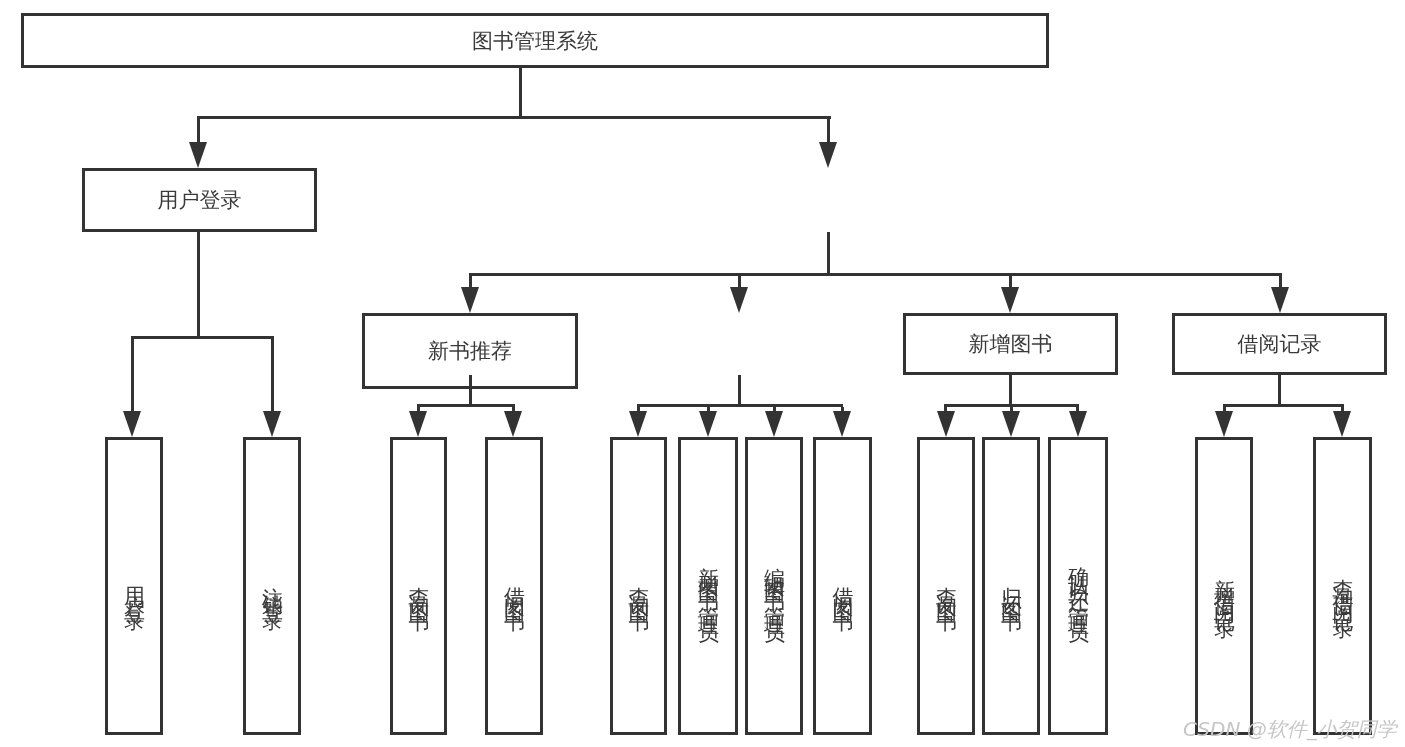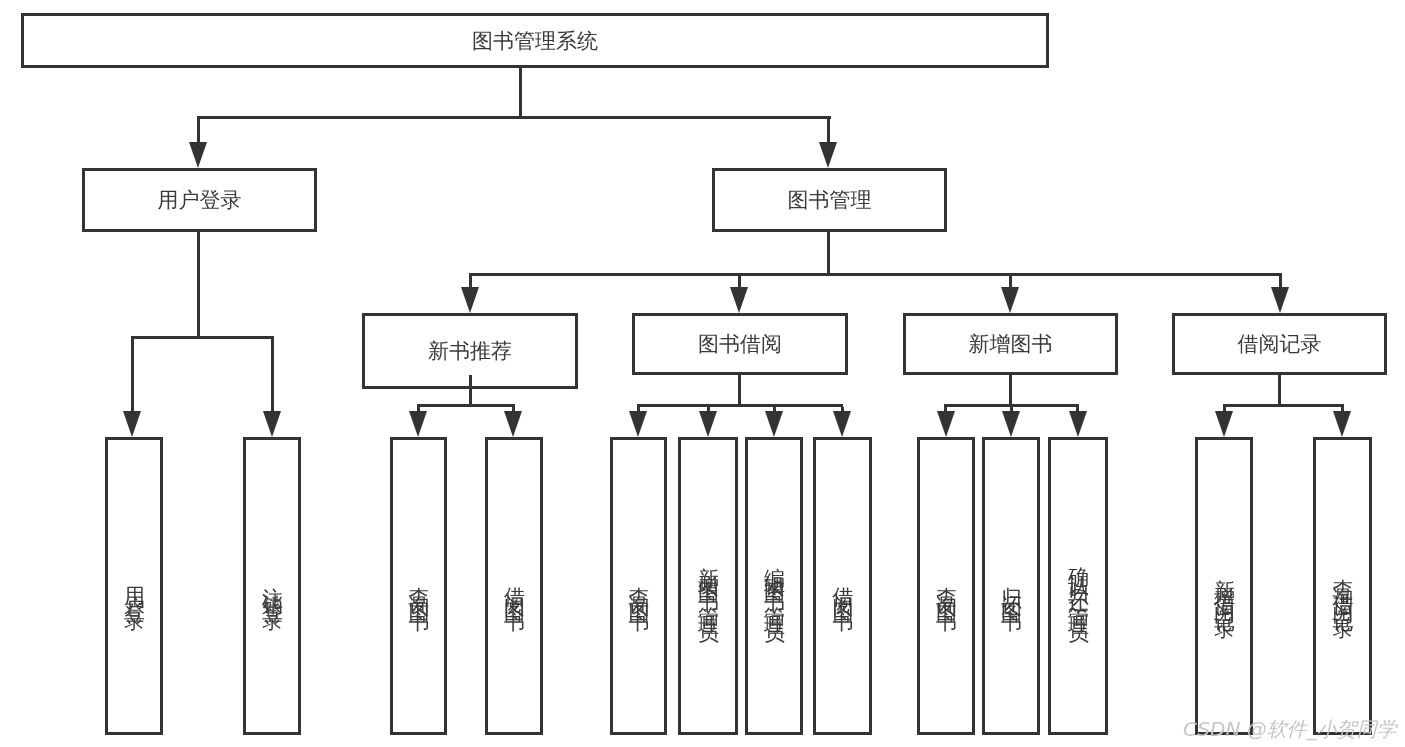--- a/index.html
+++ b/index.html
@@ -57,31 +57,25 @@
 <div id="canvas">
 
   <div class="box" style="left:21px;top:13px;width:1028px;height:55px;">
     <span>图书管理系统</span>
   </div>
 
   <div class="box" style="left:82px;top:168px;width:235px;height:64px;">
     <span>用户登录</span>
   </div>
 
-  <div class="box" style="left:712px;top:168px;width:235px;height:64px;">
-    <span>图书管理</span>
-  </div>
 
   <div class="box" style="left:362px;top:313px;width:216px;height:76px;">
     <span>新书推荐</span>
   </div>
 
-  <div class="box" style="left:632px;top:313px;width:216px;height:62px;">
-    <span>图书借阅</span>
-  </div>
 
   <div class="box" style="left:903px;top:313px;width:215px;height:62px;">
     <span>新增图书</span>
   </div>
 
   <div class="box" style="left:1172px;top:313px;width:215px;height:62px;">
     <span>借阅记录</span>
   </div>
 
   <div class="box leaf" style="left:105px;top:437px;width:58px;height:298px;">

